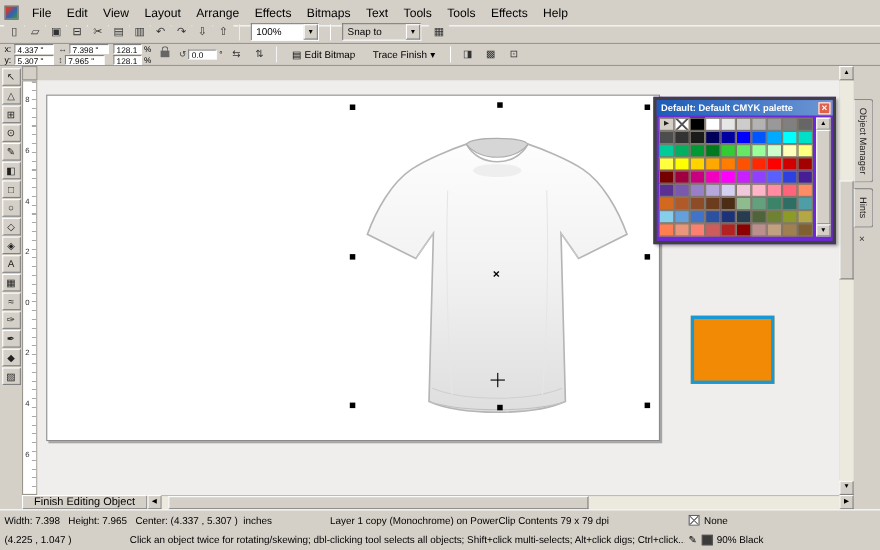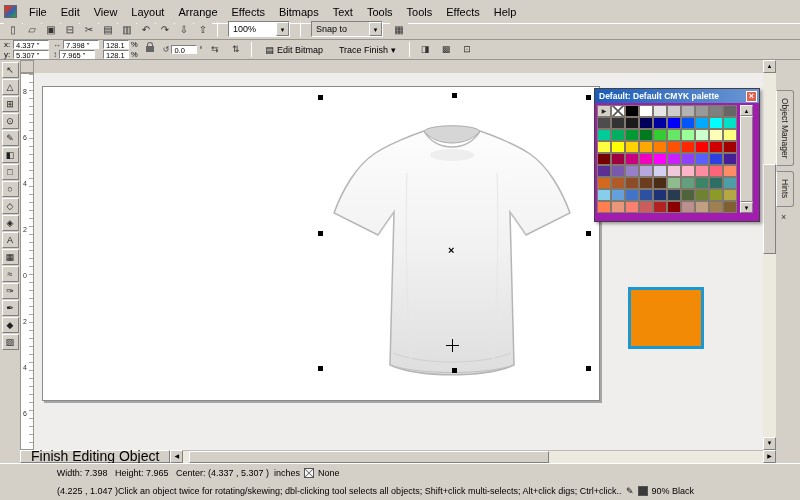--- a/index.html
+++ b/index.html
@@ -65,41 +65,41 @@
   .vscroll{position:absolute;left:763px;top:60px;width:13px;height:390px;background:#eceade;display:flex;flex-direction:column;}
   .scroll-btn{width:13px;height:13px;font-size:6px;line-height:11px;text-align:center;background:#d4d0c8;border:1px solid;border-color:#fff #808080 #808080 #fff;padding:0;font-family:inherit;}
   .vtrack{flex:1;position:relative;}
   .vthumb{position:absolute;left:0;top:25%;width:13px;height:90px;background:#d4d0c8;border:1px solid;border-color:#fff #808080 #808080 #fff;}
   .right-tabs{position:absolute;left:776px;top:60px;width:24px;height:403px;padding-top:30px;display:flex;flex-direction:column;gap:5px;align-items:flex-start;}
   .side-tab{writing-mode:vertical-rl;font-size:8.5px;background:#d4d0c8;border:1px solid #8a8a8a;border-left:1px solid #fff;padding:7px 3px;border-radius:0 3px 3px 0;white-space:nowrap;color:#222;}
   .tab-close{font-size:9px;color:#333;margin-left:5px;}
 
   
   .bottombar{position:absolute;left:20px;top:450px;width:756px;height:13px;display:flex;align-items:stretch;background:#d4d0c8;}
-  .finish{font-size:14px;line-height:11px;padding:0 10px;background:#d4d0c8;border:1px solid;border-color:#fff #808080 #808080 #fff;white-space:nowrap;font-family:inherit;}
+  .finish{font-size:10px;line-height:11px;padding:0 10px;background:#d4d0c8;border:1px solid;border-color:#fff #808080 #808080 #fff;white-space:nowrap;font-family:inherit;}
   .hsb-btn{width:13px;font-size:6px;line-height:11px;text-align:center;background:#d4d0c8;border:1px solid;border-color:#fff #808080 #808080 #fff;padding:0;font-family:inherit;}
   .htrack{flex:1;position:relative;background:#eceade;border-top:1px solid #bbb;}
   .hthumb{position:absolute;left:1%;top:0;width:62%;height:100%;background:#d4d0c8;border:1px solid;border-color:#fff #808080 #808080 #fff;}
 
   
   .statusbar{position:absolute;left:0;top:463px;width:800px;height:37px;border-top:1px solid #fff;font-size:9px;background:#d4d0c8;}
   .srow{height:18px;display:flex;align-items:center;}
-  .scell{white-space:pre;overflow:hidden;text-align:right;}
+  .scell{white-space:pre;overflow:hidden;}
   .scell.c1{width:300px;padding-left:4px;}
   .srow2 .scell.c1{width:118px;}
   .scell.c2{flex:1;}
   .scell.c3{width:178px;display:flex;align-items:center;gap:4px;padding-left:4px;}
   .mini-swatch{width:10px;height:10px;border:1px solid #555;display:inline-block;flex:none;}
   .none-swatch{background:#fff;position:relative;}
   .none-swatch::before{content:"";position:absolute;inset:0;background:linear-gradient(45deg,transparent 43%,#777 47%,#777 53%,transparent 57%),linear-gradient(-45deg,transparent 43%,#777 47%,#777 53%,transparent 57%);}
   .black-swatch{background:#3a3a3a;}
   .pen-ic{font-size:9px;}
 
   
-  .palette-win{position:absolute;left:594px;top:88px;width:166px;height:134px;background:#a21caf;border:1px solid #404040;box-shadow:2px 2px 3px rgba(0,0,0,.35);z-index:50;}
+  .palette-win{position:absolute;left:594px;top:88px;width:166px;height:134px;background:#6d28d9;border:3px solid #404040;box-shadow:2px 2px 3px rgba(0,0,0,.35);z-index:50;}
   .pal-title{height:14px;background:linear-gradient(90deg,#1b5cb8,#6d97d4);color:#fff;font-size:8.5px;font-weight:bold;display:flex;align-items:center;padding:0 2px 0 4px;}
   .pal-title .pt{flex:1;white-space:nowrap;overflow:hidden;}
   .pal-close{width:11px;height:11px;background:#e0604c;border:1px solid #fff;color:#fff;font-size:9px;line-height:9px;text-align:center;flex:none;}
   .pal-body{display:flex;padding:2px;}
   #pal-grid{display:grid;grid-template-columns:repeat(10,14px);grid-auto-rows:12px;}
   .pal-cell{width:14px;height:12px;border:1px solid #80786c;}
   .pal-arrow{background:#d4d0c8;font-size:6px;line-height:10px;text-align:center;color:#222;}
   .pal-none{background:#fff;position:relative;}
   .pal-none::before{content:"";position:absolute;inset:0;background:linear-gradient(45deg,transparent 42%,#555 47%,#555 53%,transparent 58%),linear-gradient(-45deg,transparent 42%,#555 47%,#555 53%,transparent 58%);}
   .pal-scroll{width:13px;display:flex;flex-direction:column;margin-left:3px;background:#eceade;height:108px;}
@@ -293,20 +293,21 @@
     <button class="hsb-btn">◀</button>
     <div class="htrack">
         <div class="hthumb"></div>
       </div>
     <button class="hsb-btn">▶</button>
   </div>
 
   <div class="statusbar">
     <div class="srow">
       <span class="scell c1">Width: 7.398   Height: 7.965   Center: (4.337 , 5.307 )  inches</span>
+      <span class="scell c2">Layer 1 copy (Monochrome) on PowerClip Contents 79 x 79 dpi</span>
       <span class="scell c3">
         <span class="mini-swatch none-swatch"></span>
         <span>None</span>
       </span>
     </div>
     <div class="srow srow2">
       <span class="scell c1">(4.225 , 1.047 )</span>
       <span class="scell c2">Click an object twice for rotating/skewing; dbl-clicking tool selects all objects; Shift+click multi-selects; Alt+click digs; Ctrl+click...</span>
       <span class="scell c3">
         <span class="pen-ic">✎</span>

